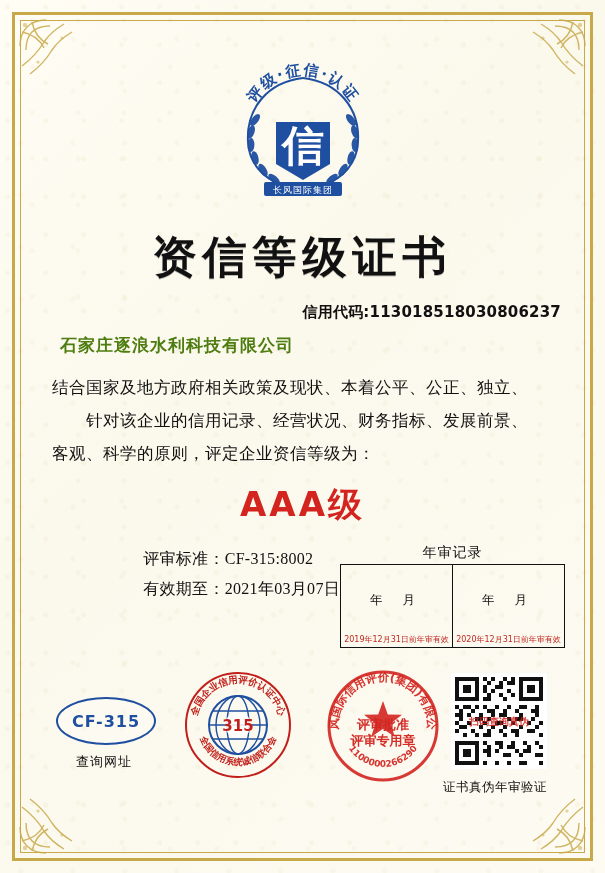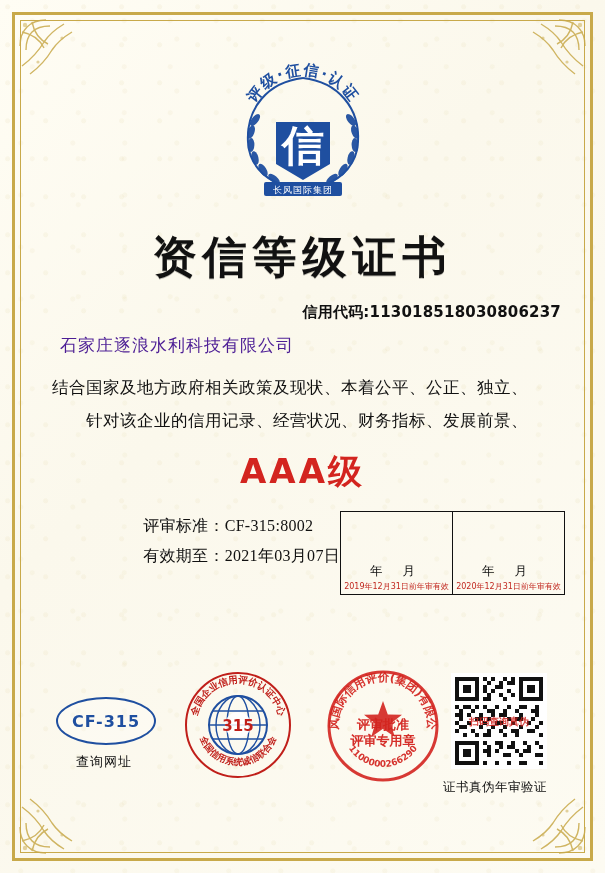--- a/index.html
+++ b/index.html
@@ -92,22 +92,22 @@
     font-weight: bold;
     color: #111;
     letter-spacing: 0.2px;
   }
 
   .company-name {
     margin-top: 12px;
     padding-left: 26px;
     font-family: "DejaVu Sans", sans-serif;
     font-size: 17px;
-    font-weight: normal;
-    color: #4c1d95;
+    font-weight: bold;
+    color: #4d7c0f;
     letter-spacing: 1px;
   }
 
   .body-text {
     margin-top: 14px;
     padding: 0 14px 0 18px;
     font-family: "DejaVu Sans", sans-serif;
     font-size: 16.5px;
     line-height: 33px;
     color: #111;
@@ -175,20 +175,21 @@
     color: #111;
     letter-spacing: 8px;
     padding-bottom: 1px;
   }
   .review-note {
     font-family: "DejaVu Sans", sans-serif;
     font-size: 8px;
     color: #c1271f;
     padding-bottom: 2px;
     white-space: nowrap;
+    margin-top: 24px;
   }
 
   
   .footer {
     position: absolute;
     left: 0; right: 0;
     bottom: 22px;
     height: 150px;
   }
   .seal {
@@ -358,36 +359,38 @@
 
     <div class="cert-title">资信等级证书</div>
 
     <div class="credit-code">信用代码:113018518030806237</div>
 
     <div class="company-name">石家庄逐浪水利科技有限公司</div>
 
     <div class="body-text">
       <div><span>结合国家及地方政府相关政策及现状、本着公平、公正、独立、</span></div>
       <div><span class="indent"></span><span>针对该企业的信用记录、经营状况、财务指标、发展前景、</span></div>
+      <div><span>客观、科学的原则，评定企业资信等级为：</span></div>
     </div>
 
     <div class="grade">AAA级</div>
 
     <div class="lower">
 
       <div class="info-list">
         <div>
           <span class="label">评审标准：</span><span class="value">CF-315:8002</span>
         </div>
         <div>
           <span class="label">有效期至：</span><span class="value">2021年03月07日</span>
         </div>
       </div>
 
       <div class="review">
+        <div class="review-title">年审记录</div>
         <div class="review-box">
           <div class="review-cell">
             <div class="ym">年 月</div>
             <div class="review-note">2019年12月31日前年审有效</div>
           </div>
           <div class="review-cell">
             <div class="ym">年 月</div>
             <div class="review-note">2020年12月31日前年审有效</div>
           </div>
         </div>

